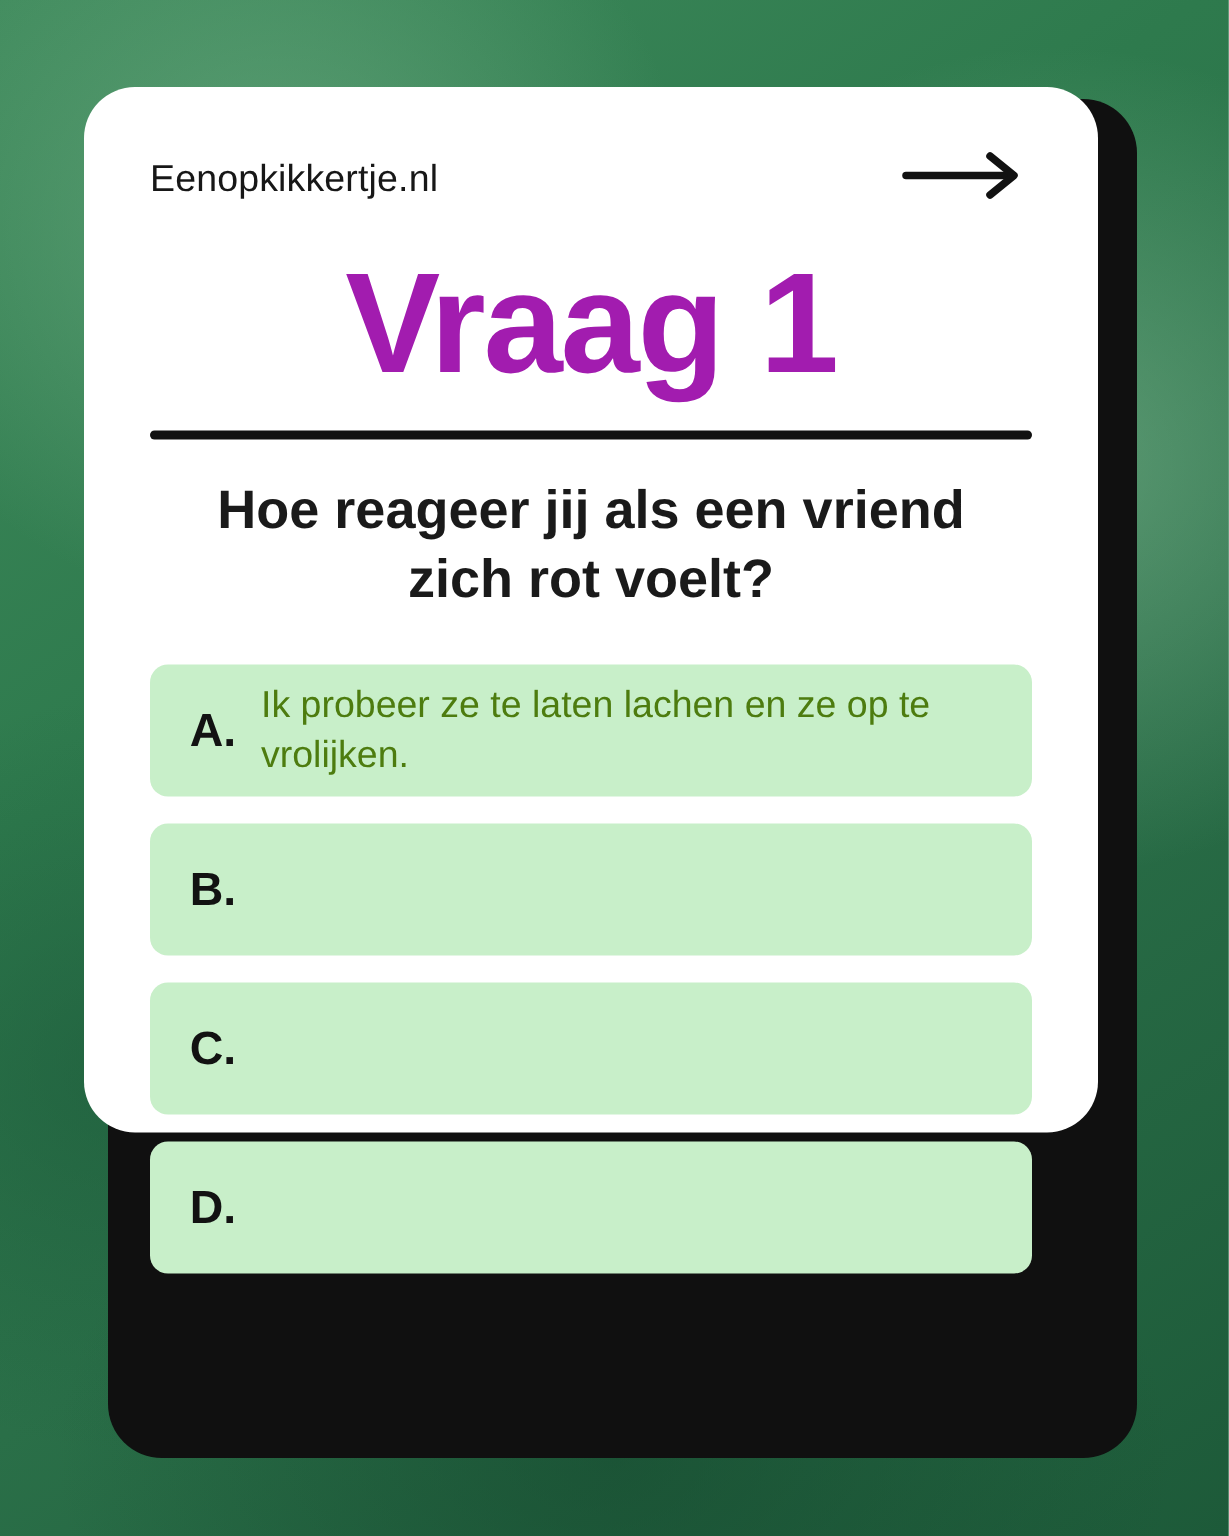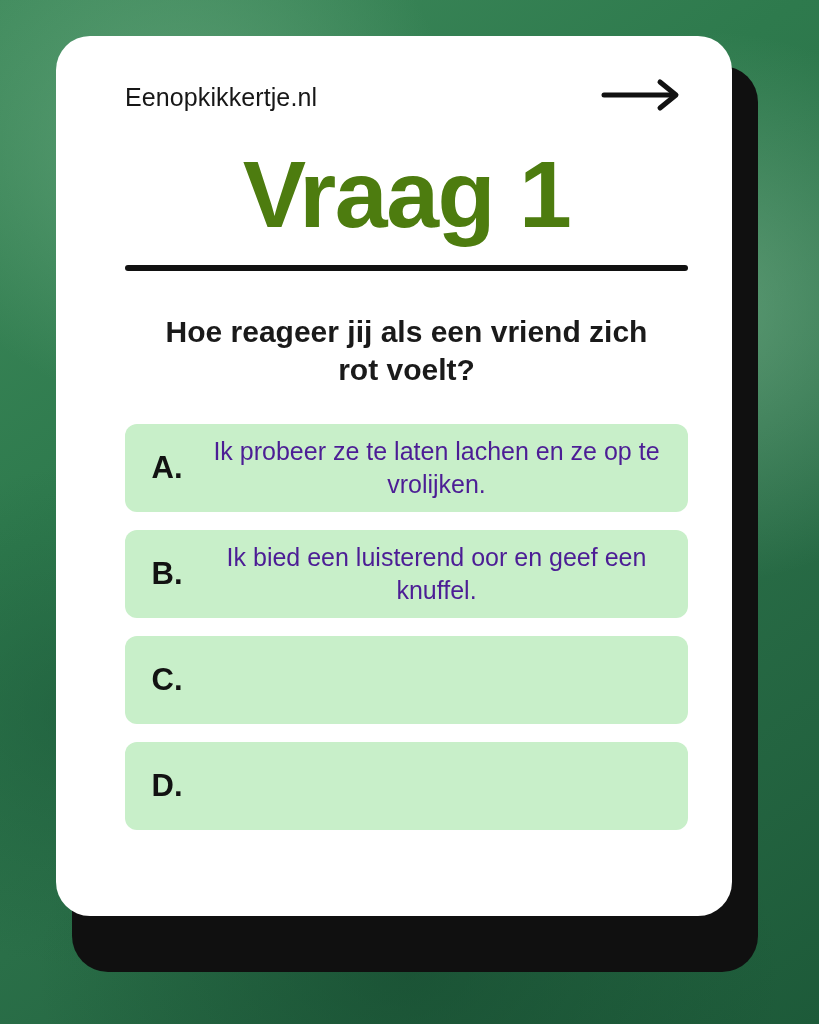--- a/index.html
+++ b/index.html
@@ -29,27 +29,27 @@
     left: 72px;
     top: 66px;
     width: 686px;
     height: 906px;
     background: #101010;
     border-radius: 36px;
   }
   .card {
     position: absolute;
     left: 56px;
-    top: 36px;
+    top: 58px;
     width: 676px;
-    height: 880px;
+    height: 697px;
     background: #ffffff;
     border-radius: 34px;
     box-sizing: border-box;
-    padding: 38px 44px 0 69px;
+    padding: 38px 44px 0 44px;
   }
   .card-header {
     display: flex;
     align-items: center;
     justify-content: space-between;
     height: 46px;
   }
   .brand {
     font-size: 25px;
     color: #171717;
@@ -59,34 +59,34 @@
   .arrow-icon {
     display: block;
   }
   .title {
     margin: 26px 0 0 0;
     text-align: center;
     font-size: 95px;
     line-height: 1.02;
     font-weight: 700;
     letter-spacing: -1.5px;
-    color: #4d7c0f;
+    color: #a21caf;
   }
   .rule {
     margin: 22px auto 0 auto;
     width: 100%;
     height: 6px;
     background: #111111;
     border-radius: 3px;
   }
   .question {
-    margin: 42px auto 0 auto;
+    margin: 24px auto 0 auto;
     width: 92%;
     text-align: center;
-    font-size: 30px;
+    font-size: 36px;
     line-height: 1.28;
     font-weight: 700;
     color: #1a1a1a;
   }
   .options {
     margin-top: 34px;
     display: flex;
     flex-direction: column;
     gap: 18px;
   }
@@ -103,22 +103,21 @@
     flex: 0 0 64px;
     text-align: center;
     font-size: 31px;
     font-weight: 700;
     color: #121212;
   }
   .option-text {
     flex: 1 1 auto;
     font-size: 25px;
     line-height: 1.32;
-    color: #4c1d95;
-    text-align: center;
+    color: #4d7c0f;
   }
 </style>
 </head>
 <body>
 
 <div class="stage">
 
   <div class="shadow-card"></div>
 
   <div class="card">
@@ -141,21 +140,20 @@
 
     <div class="options">
 
       <div class="option">
         <div class="option-letter">A.</div>
         <div class="option-text">Ik probeer ze te laten lachen en ze op te vrolijken.</div>
       </div>
 
       <div class="option">
         <div class="option-letter">B.</div>
-        <div class="option-text">Ik bied een luisterend oor en geef een knuffel.</div>
       </div>
 
       <div class="option">
         <div class="option-letter">C.</div>
       </div>
 
       <div class="option">
         <div class="option-letter">D.</div>
       </div>
 

